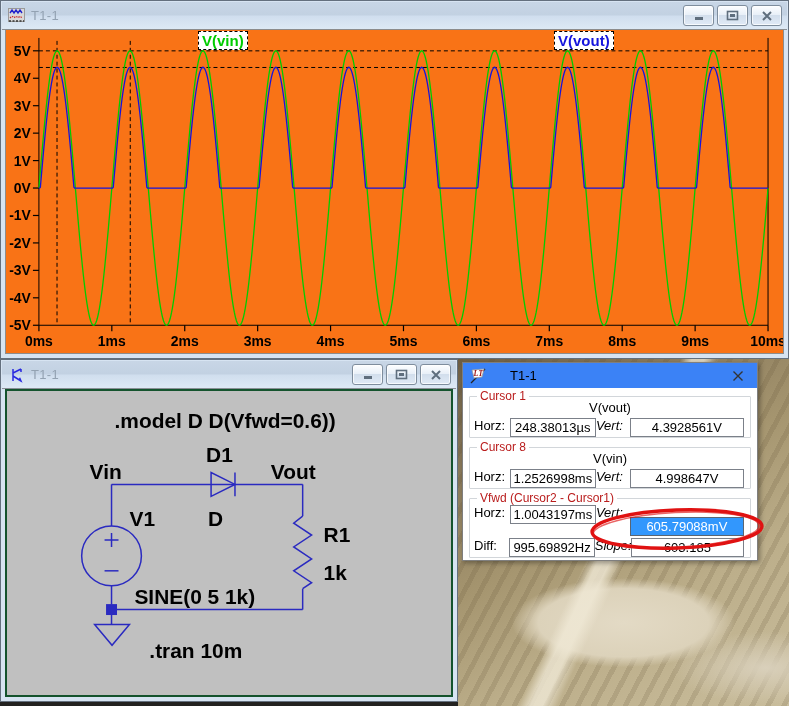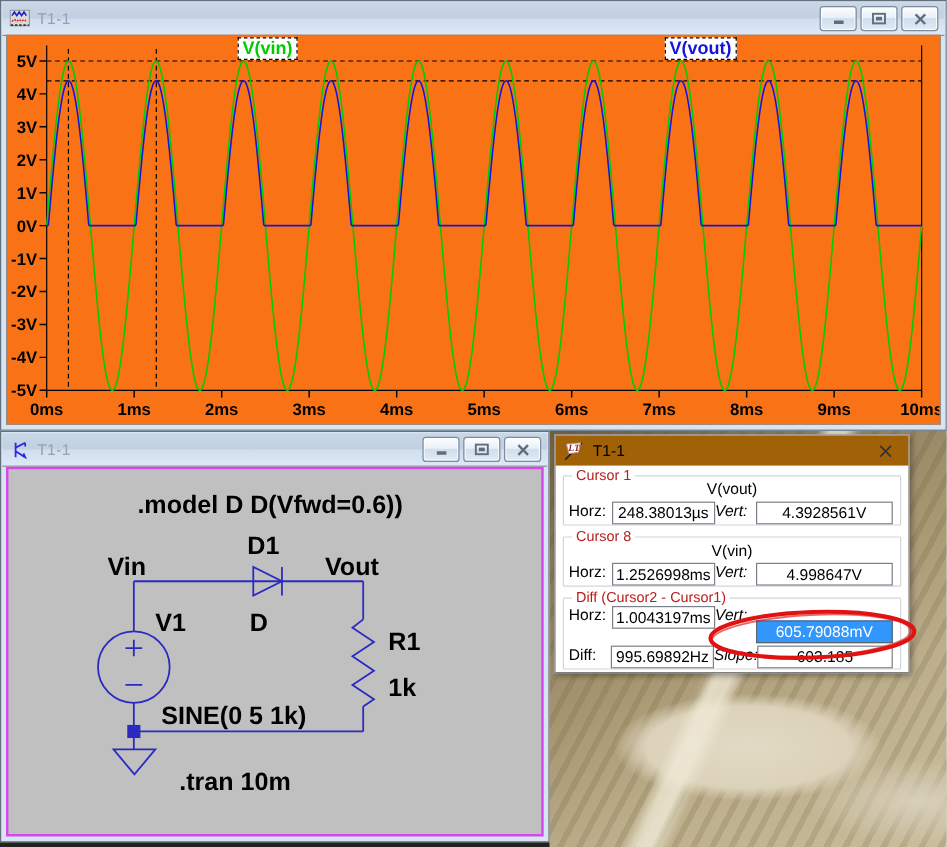--- a/index.html
+++ b/index.html
@@ -25,40 +25,40 @@
                border:1px solid #8c8c8c;overflow:hidden;}
   #plot-svg{display:block;width:100%;height:100%;}
   .axis-label{font:bold 14px "Liberation Sans",sans-serif;fill:#000;}
   .legend{position:absolute;top:30px;padding:0 3px;border:1px dashed #000;background:#fff;
           font:bold 15px "Liberation Sans",sans-serif;line-height:17px;}
   #legend-vin{left:197px;} #legend-vout{left:553px;}
 
   
   #schematic-window{left:0;top:359px;width:458px;height:343px;}
   #schematic-client{position:absolute;left:4px;right:4px;top:29px;bottom:4px;background:#c0c0c0;
-                    border:2px solid #d946ef;overflow:hidden;}
+                    border:2px solid #14532d;overflow:hidden;}
   #schematic-svg{display:block;width:100%;height:100%;}
   .sch-text{font:bold 21px "Liberation Sans",sans-serif;fill:#000;}
   .sch-wire{stroke:#2a2ac0;stroke-width:1.5;fill:none;}
 
   #bottom-strip{position:absolute;left:0;top:702px;width:458px;height:4px;background:#232220;}
 
   
   #wallpaper{position:absolute;left:458px;top:359px;width:331px;height:347px;z-index:0;
     background:
       linear-gradient(115deg, rgba(0,0,0,0) 45%, rgba(240,233,214,.8) 47.5%, rgba(240,233,214,.8) 50%, rgba(0,0,0,0) 53%),
       radial-gradient(ellipse 155px 62px at 50% 76%, #e3dac5 0%, #dcd2ba 55%, rgba(220,210,186,0) 72%),
       radial-gradient(ellipse 135px 52px at 93% 89%, #d9d0bb 0%, rgba(217,208,187,0) 70%),
       repeating-linear-gradient(118deg, rgba(96,80,52,.17) 0px, rgba(96,80,52,.17) 5px, rgba(0,0,0,0) 5px, rgba(0,0,0,0) 14px),
       linear-gradient(150deg,#6f6046 0%,#8b7b5c 22%,#a5956f 45%,#bcae8a 68%,#c9bd9c 100%);}
 
   
   #cursor-window{position:absolute;left:462px;top:362px;width:296px;height:199px;background:#fff;
                  border:1px solid #7f7f7f;box-sizing:border-box;box-shadow:2px 2px 5px rgba(0,0,0,.35);z-index:2;}
-  #cursor-titlebar{position:absolute;left:0;right:0;top:0;height:25px;background:#a16207;display:flex;align-items:center;}
+  #cursor-titlebar{position:absolute;left:0;right:0;top:0;height:25px;background:#3b82f6;display:flex;align-items:center;gap:16px;}
   #cursor-titlebar .title{margin-left:7px;font-size:13px;color:#000;}
   #cursor-close{margin-left:auto;margin-right:9px;width:20px;height:18px;display:flex;align-items:center;justify-content:center;cursor:default;}
   #cursor-body{position:absolute;left:0;right:0;top:25px;bottom:0;padding:8px 6px 4px;box-sizing:border-box;
                display:flex;flex-direction:column;gap:9px;font-size:13px;color:#000;}
   .group{position:relative;flex:1;border:1px solid #d2d6da;border-radius:1px;}
   .group-label{position:absolute;top:-8px;left:7px;background:#fff;padding:0 3px;font-size:12px;color:#b91c1c;}
   .trace-name{text-align:center;margin-top:3px;font-size:13px;}
   .crow{display:flex;align-items:flex-start;padding:0 4px;margin-top:3px;}
   .clbl{width:36px;font-size:13px;}
   .clbl2{margin-left:auto;width:34px;font-size:13px;font-style:italic;}
@@ -280,21 +280,21 @@
         <div class="trace-name">V(vin)</div>
         <div class="crow">
           <span class="clbl">Horz:</span>
           <span class="cfield horz">1.2526998ms</span>
           <span class="clbl2">Vert:</span>
           <span class="cfield vert">4.998647V</span>
         </div>
       </div>
 
       <div class="group diff-rows">
-        <span class="group-label">Diff (Cursor2 - Cursor1)</span>
+        <span class="group-label">Vfwd (Cursor2 - Cursor1)</span>
         <div class="crow" style="margin-top:6px;">
           <span class="clbl">Horz:</span>
           <span class="cfield horz">1.0043197ms</span>
           <span class="clbl2">Vert:</span>
           <span class="cfield vert selected">605.79088mV</span>
         </div>
         <div class="crow">
           <span class="clbl">Diff:</span>
           <span class="cfield horz">995.69892Hz</span>
           <span class="clbl2">Slope:</span>

